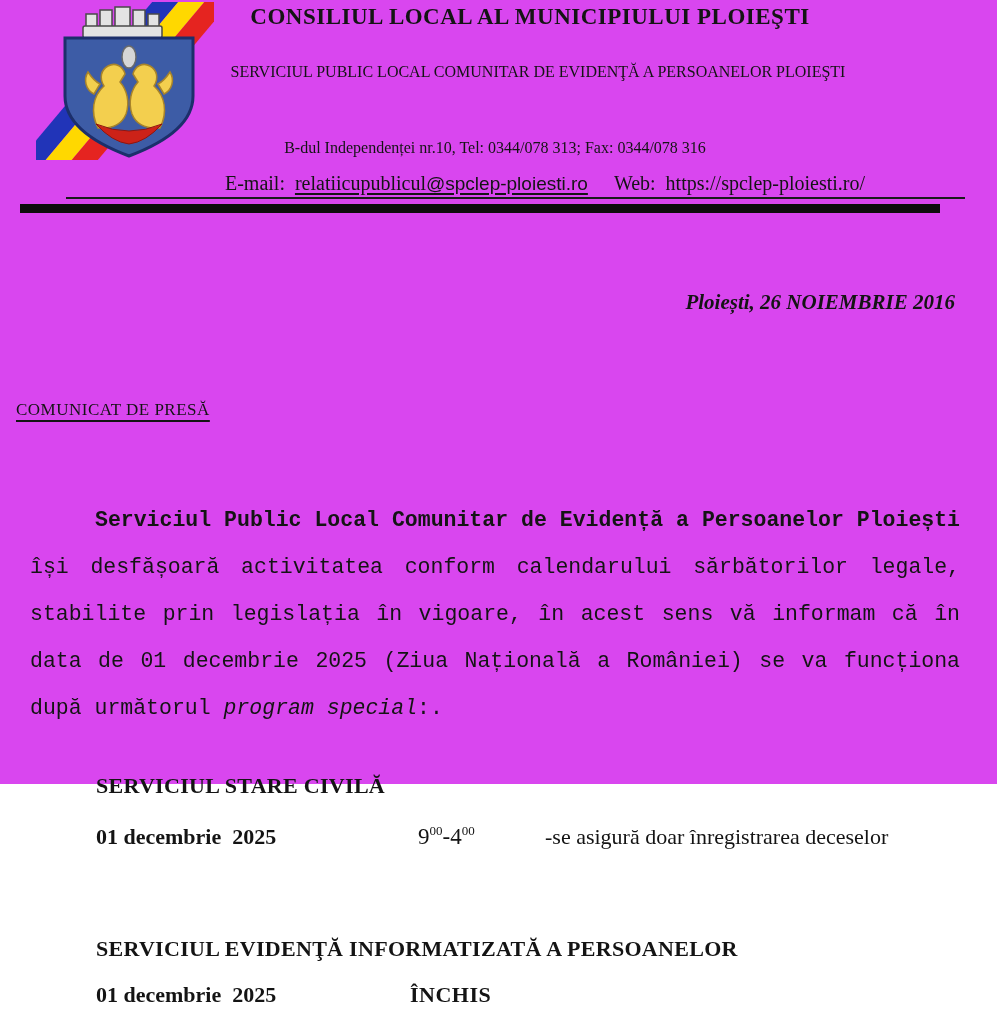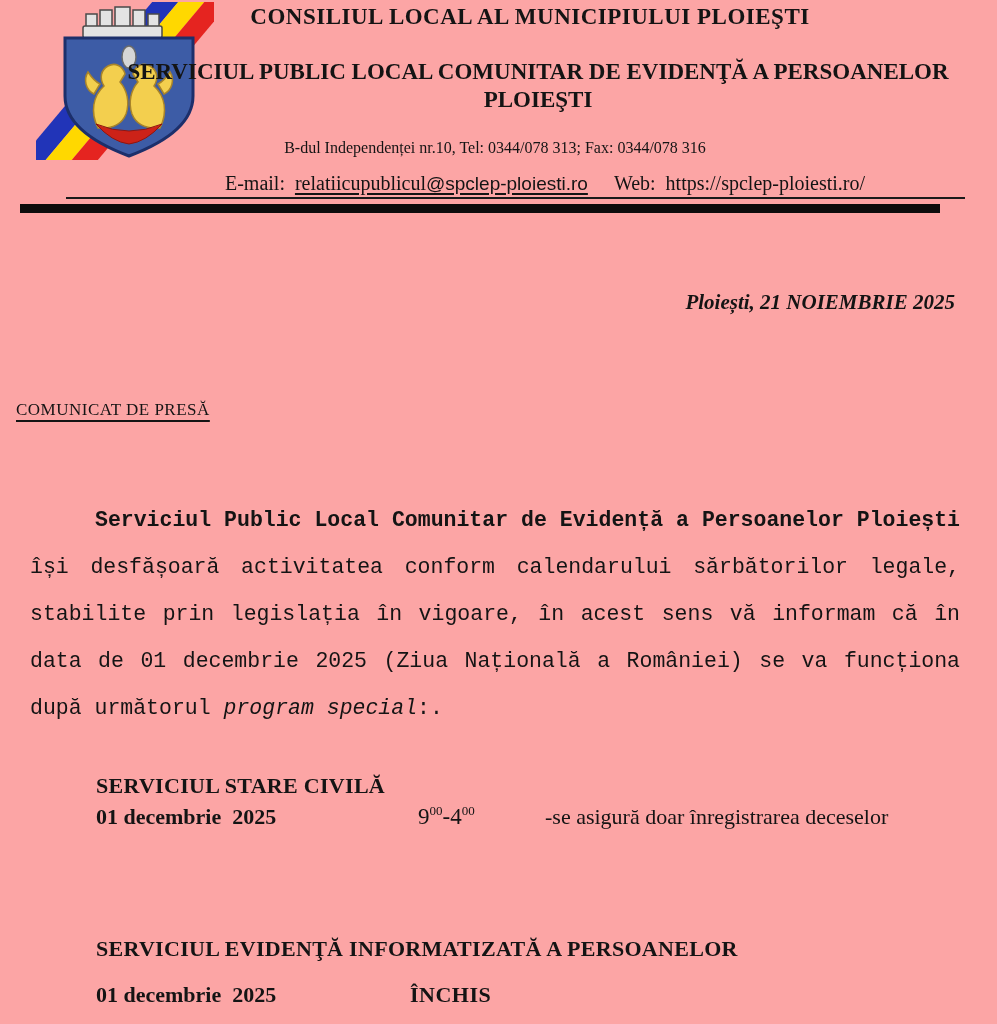--- a/index.html
+++ b/index.html
@@ -4,32 +4,32 @@
 <style>
   * { margin: 0; padding: 0; box-sizing: border-box; }
   html, body { width: 997px; height: 1024px; }
   body {
     background: #ffffff;
     color: #141414;
     font-family: "Liberation Serif", "DejaVu Serif", serif;
     position: relative;
     overflow: hidden;
   }
-  .page { position: relative; width: 997px; height: 1024px; background: #fca5a5; }
+  .page { position: relative; width: 997px; height: 784px; background: #d946ef; }
 
   
   .logo { position: absolute; left: 36px; top: 2px; width: 178px; height: 158px; }
 
   .org-title {
     position: absolute; left: 70px; top: 4px; width: 920px;
     text-align: center; font-weight: bold; font-size: 23px; letter-spacing: 0.5px;
   }
   .svc-title {
     position: absolute; left: 108px; top: 58px; width: 860px;
-    text-align: center; font-weight: bold; font-size: 23px; line-height: 28px;
+    text-align: center; font-weight: normal; font-size: 16px; line-height: 28px;
   }
   .addr-line {
     position: absolute; left: 70px; top: 139px; width: 920px;
     text-align: center; font-size: 16px; padding-right: 70px;
   }
   .mail-line {
     position: absolute; left: 70px; top: 172px; width: 920px;
     text-align: center; font-size: 20px; padding-left: 30px;
   }
   .mail-line .gap { display: inline-block; width: 10px; }
@@ -62,21 +62,21 @@
   .sec1-heading { top: 761px; margin-top: 12px; }
   .sec2-heading { top: 936px; }
   .sched-row { position: absolute; left: 96px; width: 880px; font-size: 22px; display: flex; align-items: baseline; }
   .row1 { top: 804px; }
   .row2 { top: 982px; }
   .sched-date { font-weight: bold; white-space: pre; display: inline-block; }
   .w1 { width: 322px; }
   .w2 { width: 314px; }
   .sched-time { display: inline-block; width: 127px; font-size: 23px; }
   .sched-time sup { font-size: 13px; vertical-align: super; line-height: 0; }
-  .sched-note { font-size: 22px; }
+  .sched-note { font-size: 22px; margin-top: 20px; }
   .status-closed { font-weight: bold; font-size: 22px; letter-spacing: 0.5px; }
 </style>
 </head>
 <body>
 
 <div class="page">
 
   <header>
 
     <svg class="logo" viewBox="0 0 178 158" aria-hidden="true">
@@ -117,21 +117,21 @@
     <div class="addr-line">B-dul Independenței nr.10, Tel: 0344/078 313; Fax: 0344/078 316</div>
 
     <div class="mail-line">
       <span>E-mail:</span><span class="gap"></span><span class="email-link"><span>relatiicupublicul</span><span class="email-domain">@spclep-ploiesti.ro</span></span><span class="biggap"></span><span>Web:</span><span class="gap"></span><span>https://spclep-ploiesti.ro/</span>
     </div>
 
     <div class="rule-thin"></div>
     <div class="rule-thick"></div>
   </header>
 
-  <div class="dateline">Ploiești, 21 NOIEMBRIE 2025</div>
+  <div class="dateline">Ploiești, 26 NOIEMBRIE 2016</div>
 
   <div class="doc-title">COMUNICAT DE PRESĂ</div>
 
   <p class="lead"><b>Serviciul Public Local Comunitar de Evidență a Persoanelor Ploiești</b><span> își desfășoară activitatea conform calendarului sărbătorilor legale, stabilite prin legislația în vigoare, în acest sens vă informam că în data de 01 decembrie 2025 (Ziua Națională a României) se va funcționa după următorul </span><i>program special</i><span>:.</span></p>
 
   <div class="sec-heading sec1-heading">SERVICIUL STARE CIVILĂ</div>
 
   <div class="sched-row row1">
     <span class="sched-date w1">01 decembrie  2025</span>
     <span class="sched-time"><span>9</span><sup>00</sup><span>-</span><span>4</span><sup>00</sup></span>

